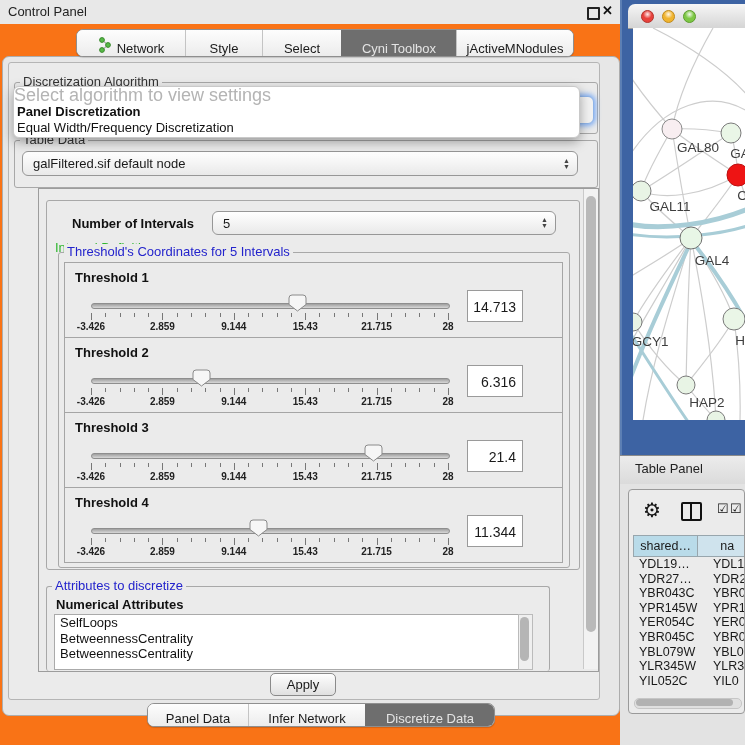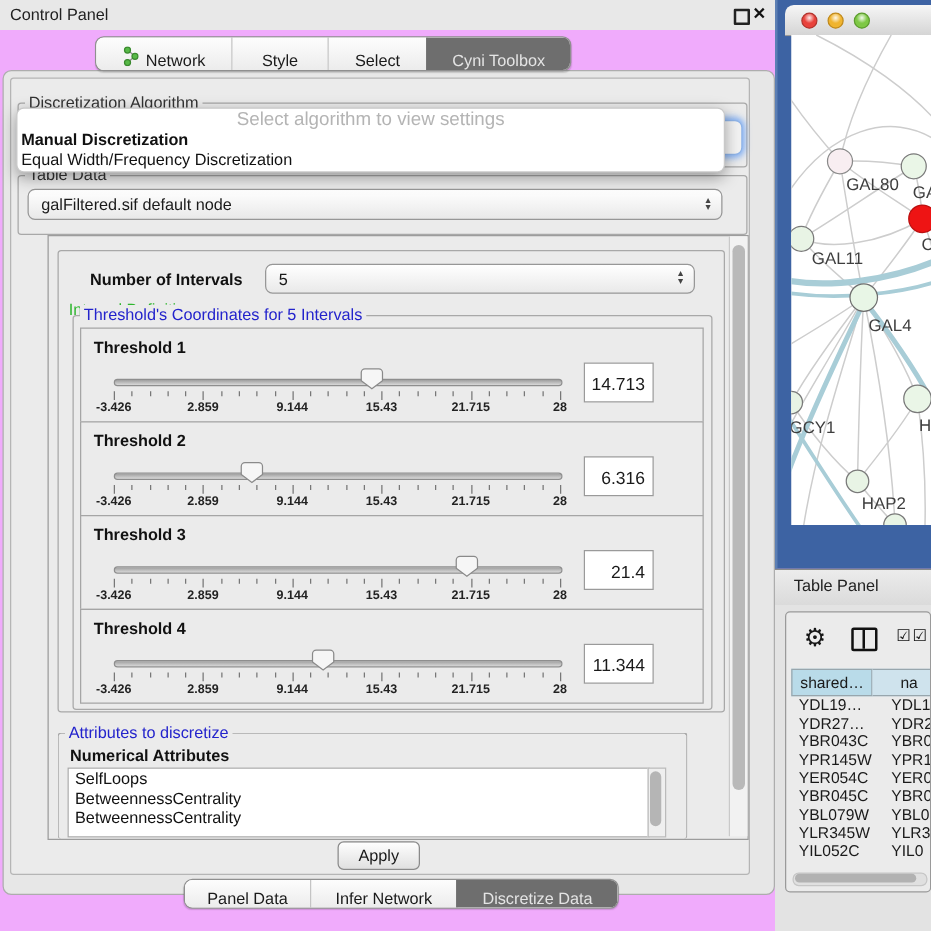--- a/index.html
+++ b/index.html
@@ -1,17 +1,17 @@
 <!DOCTYPE html>
 <html><head>
 <meta charset="utf-8">
 <style>
   html,body{margin:0;padding:0;background:#e8e8e8;}
   #root{position:relative;width:745px;height:745px;overflow:hidden;
-        font-family:"Liberation Sans",sans-serif;color:#1a1a1a;background:#f0abfc;}
+        font-family:"Liberation Sans",sans-serif;color:#1a1a1a;background:#f97316;}
   .abs{position:absolute;}
 
   
   .titlebar{left:0;top:0;width:620px;height:24px;background:#e8e8e8;}
   .title-text{left:8px;top:4px;font-size:13px;color:#222;}
   .float-ico{left:587px;top:7px;width:9px;height:9px;border:2px solid #222;border-radius:1px;}
   .close-ico{left:602px;top:3px;font-size:13px;font-weight:bold;color:#111;}
 
   .tabbar{left:76px;top:29px;height:26px;display:flex;border:1px solid #8f8f8f;
           border-radius:7px;overflow:hidden;background:#fff;box-shadow:0 1px 1px rgba(0,0,0,.15);}
@@ -34,21 +34,21 @@
 
   
   .combo{background:linear-gradient(#ffffff,#e9e9e9);border:1px solid #979797;border-radius:6px;
          font-size:13px;display:flex;align-items:center;padding-left:10px;box-sizing:border-box;}
   .stepper{position:absolute;right:7px;top:50%;transform:translateY(-50%);display:flex;
            flex-direction:column;line-height:6px;font-size:7px;color:#444;text-align:center;}
 
   
   .popup{left:13px;top:86px;width:565px;height:50px;background:#ffffff;border:1px solid #c9c9c9;
          border-radius:6px;box-shadow:0 4px 12px rgba(0,0,0,.35);z-index:30;overflow:hidden;}
-  .popup .hint{font-size:15px;color:#b4b4b4;text-align:center;line-height:17px;}
+  .popup .hint{font-size:18px;color:#b4b4b4;line-height:17px;}
   .popup .opt{font-size:13px;color:#111;line-height:16px;padding-left:3px;}
   .popup .opt.sel{font-weight:bold;}
 
   .focus-combo{left:20px;top:96px;width:572px;height:26px;border-radius:6px;background:#f2f2f2;
                border:1px solid #8fb4e8;box-shadow:0 0 5px 2px rgba(95,155,245,.75);z-index:5;}
 
   
   .scrollpane{left:38px;top:188px;width:559px;height:482px;border:1px solid #9c9c9c;background:#ebebeb;}
   .vsb-track{left:583px;top:189px;width:14px;height:480px;background:#f2f2f2;border-left:1px solid #c9c9c9;}
   .vsb-thumb{left:585px;top:196px;width:10px;height:436px;background:#b9b9b9;border-radius:6px;}
@@ -144,29 +144,32 @@
     </div>
     <div class="tab" style="width:68px">
       <span>Style</span>
     </div>
     <div class="tab" style="width:70px">
       <span>Select</span>
     </div>
     <div class="tab sel" style="width:106px">
       <span>Cyni Toolbox</span>
     </div>
+    <div class="tab" style="width:108px">
+      <span>jActiveMNodules</span>
+    </div>
   </div>
 
   <div class="abs group" style="left:14px;top:82px;width:582px;height:50px;"></div>
   <div class="abs group-label" style="left:20px;top:74px;color:#333;">Discretization Algorithm</div>
   <div class="abs focus-combo"></div>
 
   <div class="abs popup">
     <div class="hint">Select algorithm to view settings</div>
-    <div class="opt sel">Manual Discretization</div>
+    <div class="opt sel">Panel Discretization</div>
     <div class="opt">Equal Width/Frequency Discretization</div>
   </div>
 
   <div class="abs group" style="left:14px;top:140px;width:582px;height:46px;"></div>
   <div class="abs group-label" style="left:20px;top:132px;color:#333;z-index:2;">Table Data</div>
   <div class="abs combo" style="left:22px;top:151px;width:556px;height:25px;">
     <span>galFiltered.sif default node</span>
     <span class="stepper">
         <span>▲</span>
         <span>▼</span>

